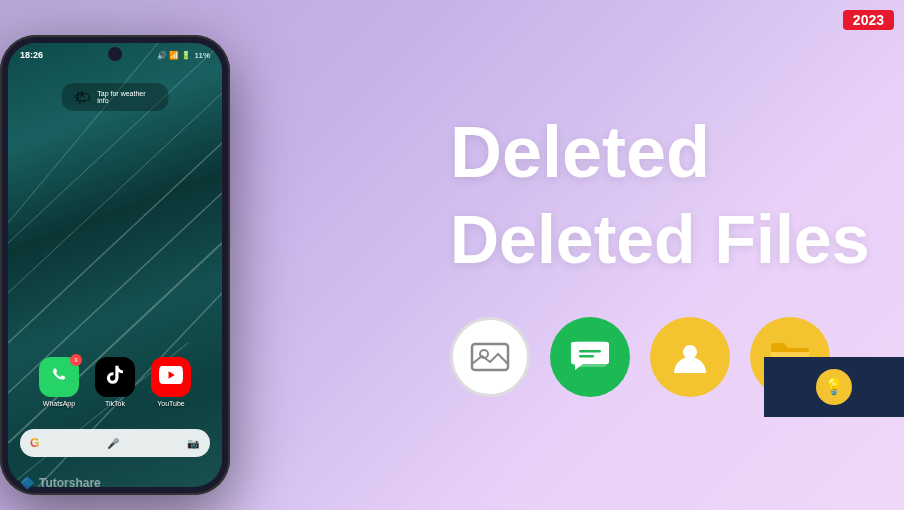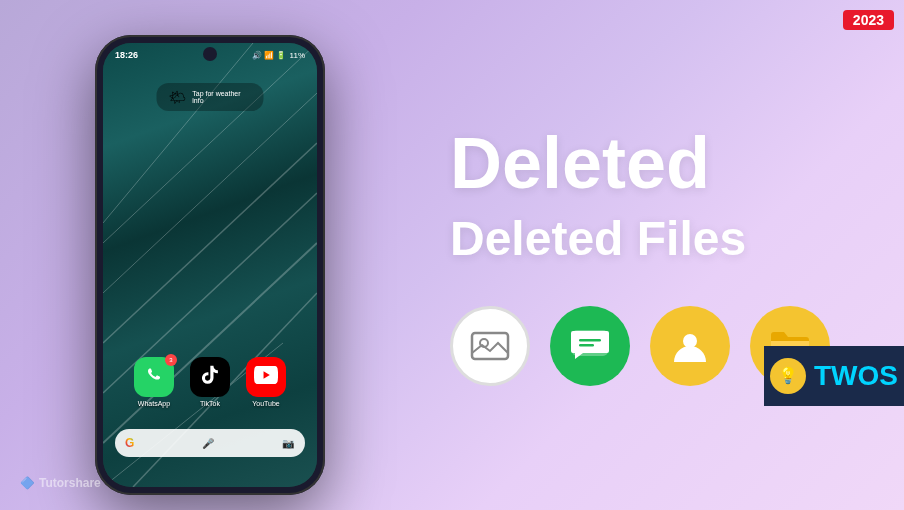--- a/index.html
+++ b/index.html
@@ -33,21 +33,21 @@
       z-index: 10;
     }
 
     
     .phone-section {
       width: 420px;
       height: 510px;
       position: relative;
       display: flex;
       align-items: center;
-      justify-content: center;
+      justify-content: flex-start;
     }
 
     .phone-outer {
       width: 230px;
       height: 460px;
       background: #1a1a2e;
       border-radius: 36px;
       position: relative;
       box-shadow: 0 20px 60px rgba(0,0,0,0.5), inset 0 0 0 2px #333;
       overflow: hidden;
@@ -268,21 +268,21 @@
     .headline {
       font-size: 72px;
       font-weight: 900;
       color: white;
       line-height: 1.1;
       text-shadow: 0 2px 10px rgba(0,0,0,0.1);
       margin-bottom: 10px;
     }
 
     .subheadline {
-      font-size: 48px;
+      font-size: 68px;
       font-weight: 800;
       color: white;
       line-height: 1.1;
       text-shadow: 0 2px 10px rgba(0,0,0,0.1);
       margin-bottom: 30px;
     }
 
     
     .features-row {
       display: flex;
@@ -507,18 +507,17 @@
 
     </div>
 
     <div class="twos-logo">
       <div class="twos-icon">
         <svg width="28" height="28" viewBox="0 0 28 28">
           <circle cx="14" cy="14" r="14" fill="#f4c430"></circle>
           <text x="14" y="19" text-anchor="middle" font-size="16" fill="#1a2a4a">💡</text>
         </svg>
       </div>
-      <span class="twos-text">TWOS</span>
     </div>
 
   </div>
 
 </div>
 
 </body></html>

